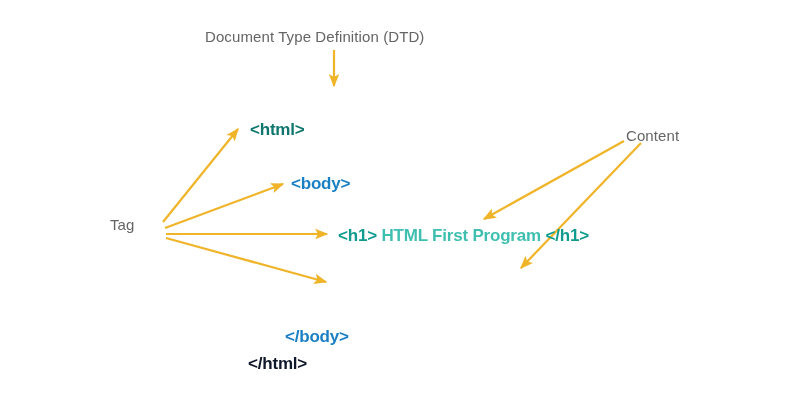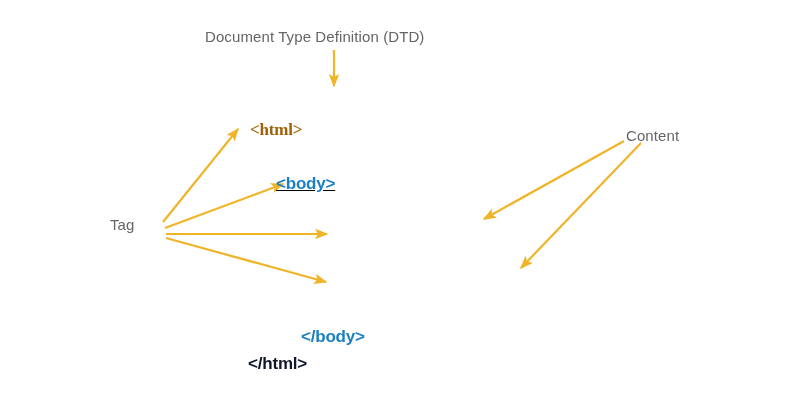--- a/index.html
+++ b/index.html
@@ -64,18 +64,19 @@
         <line x1="166" y1="238" x2="326" y2="282" stroke="#f0b429" stroke-width="2.2" marker-end="url(#ah)"></line>
         <line x1="624" y1="141" x2="484" y2="219" stroke="#f0b429" stroke-width="2.2" marker-end="url(#ah)"></line>
         <line x1="641" y1="143" x2="521" y2="268" stroke="#f0b429" stroke-width="2.2" marker-end="url(#ah)"></line>
       </g>
   </svg>
 
   <div class="label" style="left: 205px; top: 28px; color: rgb(101, 101, 101);">Document Type Definition (DTD)</div>
   <div class="label" style="left: 110px; top: 216px; color: rgb(101, 101, 101);">Tag</div>
   <div class="label" style="left: 626px; top: 127px; color: rgb(101, 101, 101);">Content</div>
 
-  <div class="code" style="left: 250px; top: 120px;"><span class="seg" style="color: #a16207; font-family: Liberation Serif, serif;">&lt;html&gt;</span></div>
-  <div class="code" style="left: 276px; top: 174px; text-decoration: underline;"><span class="seg" style="color: rgb(27, 127, 196);">&lt;body&gt;</span></div>
-  <div class="code" style="left: 301px; top: 327px;"><span class="seg" style="color: rgb(27, 127, 196);">&lt;/body&gt;</span></div>
+  <div class="code" style="left: 250px; top: 120px;"><span class="seg" style="color: #0f766e;">&lt;html&gt;</span></div>
+  <div class="code" style="left: 291px; top: 174px;"><span class="seg" style="color: rgb(27, 127, 196);">&lt;body&gt;</span></div>
+  <div class="code" style="left: 338px; top: 226px;"><span class="seg" style="color: rgb(15, 155, 142);">&lt;h1&gt;</span><span class="seg" style="color: rgb(63, 191, 176);"> HTML First Program </span><span class="seg" style="color: rgb(15, 155, 142);">&lt;/h1&gt;</span></div>
+  <div class="code" style="left: 285px; top: 327px;"><span class="seg" style="color: rgb(27, 127, 196);">&lt;/body&gt;</span></div>
   <div class="code" style="left: 248px; top: 354px;"><span class="seg" style="color: #0f172a;">&lt;/html&gt;</span></div>
 
 </div>
 
 </body></html>

